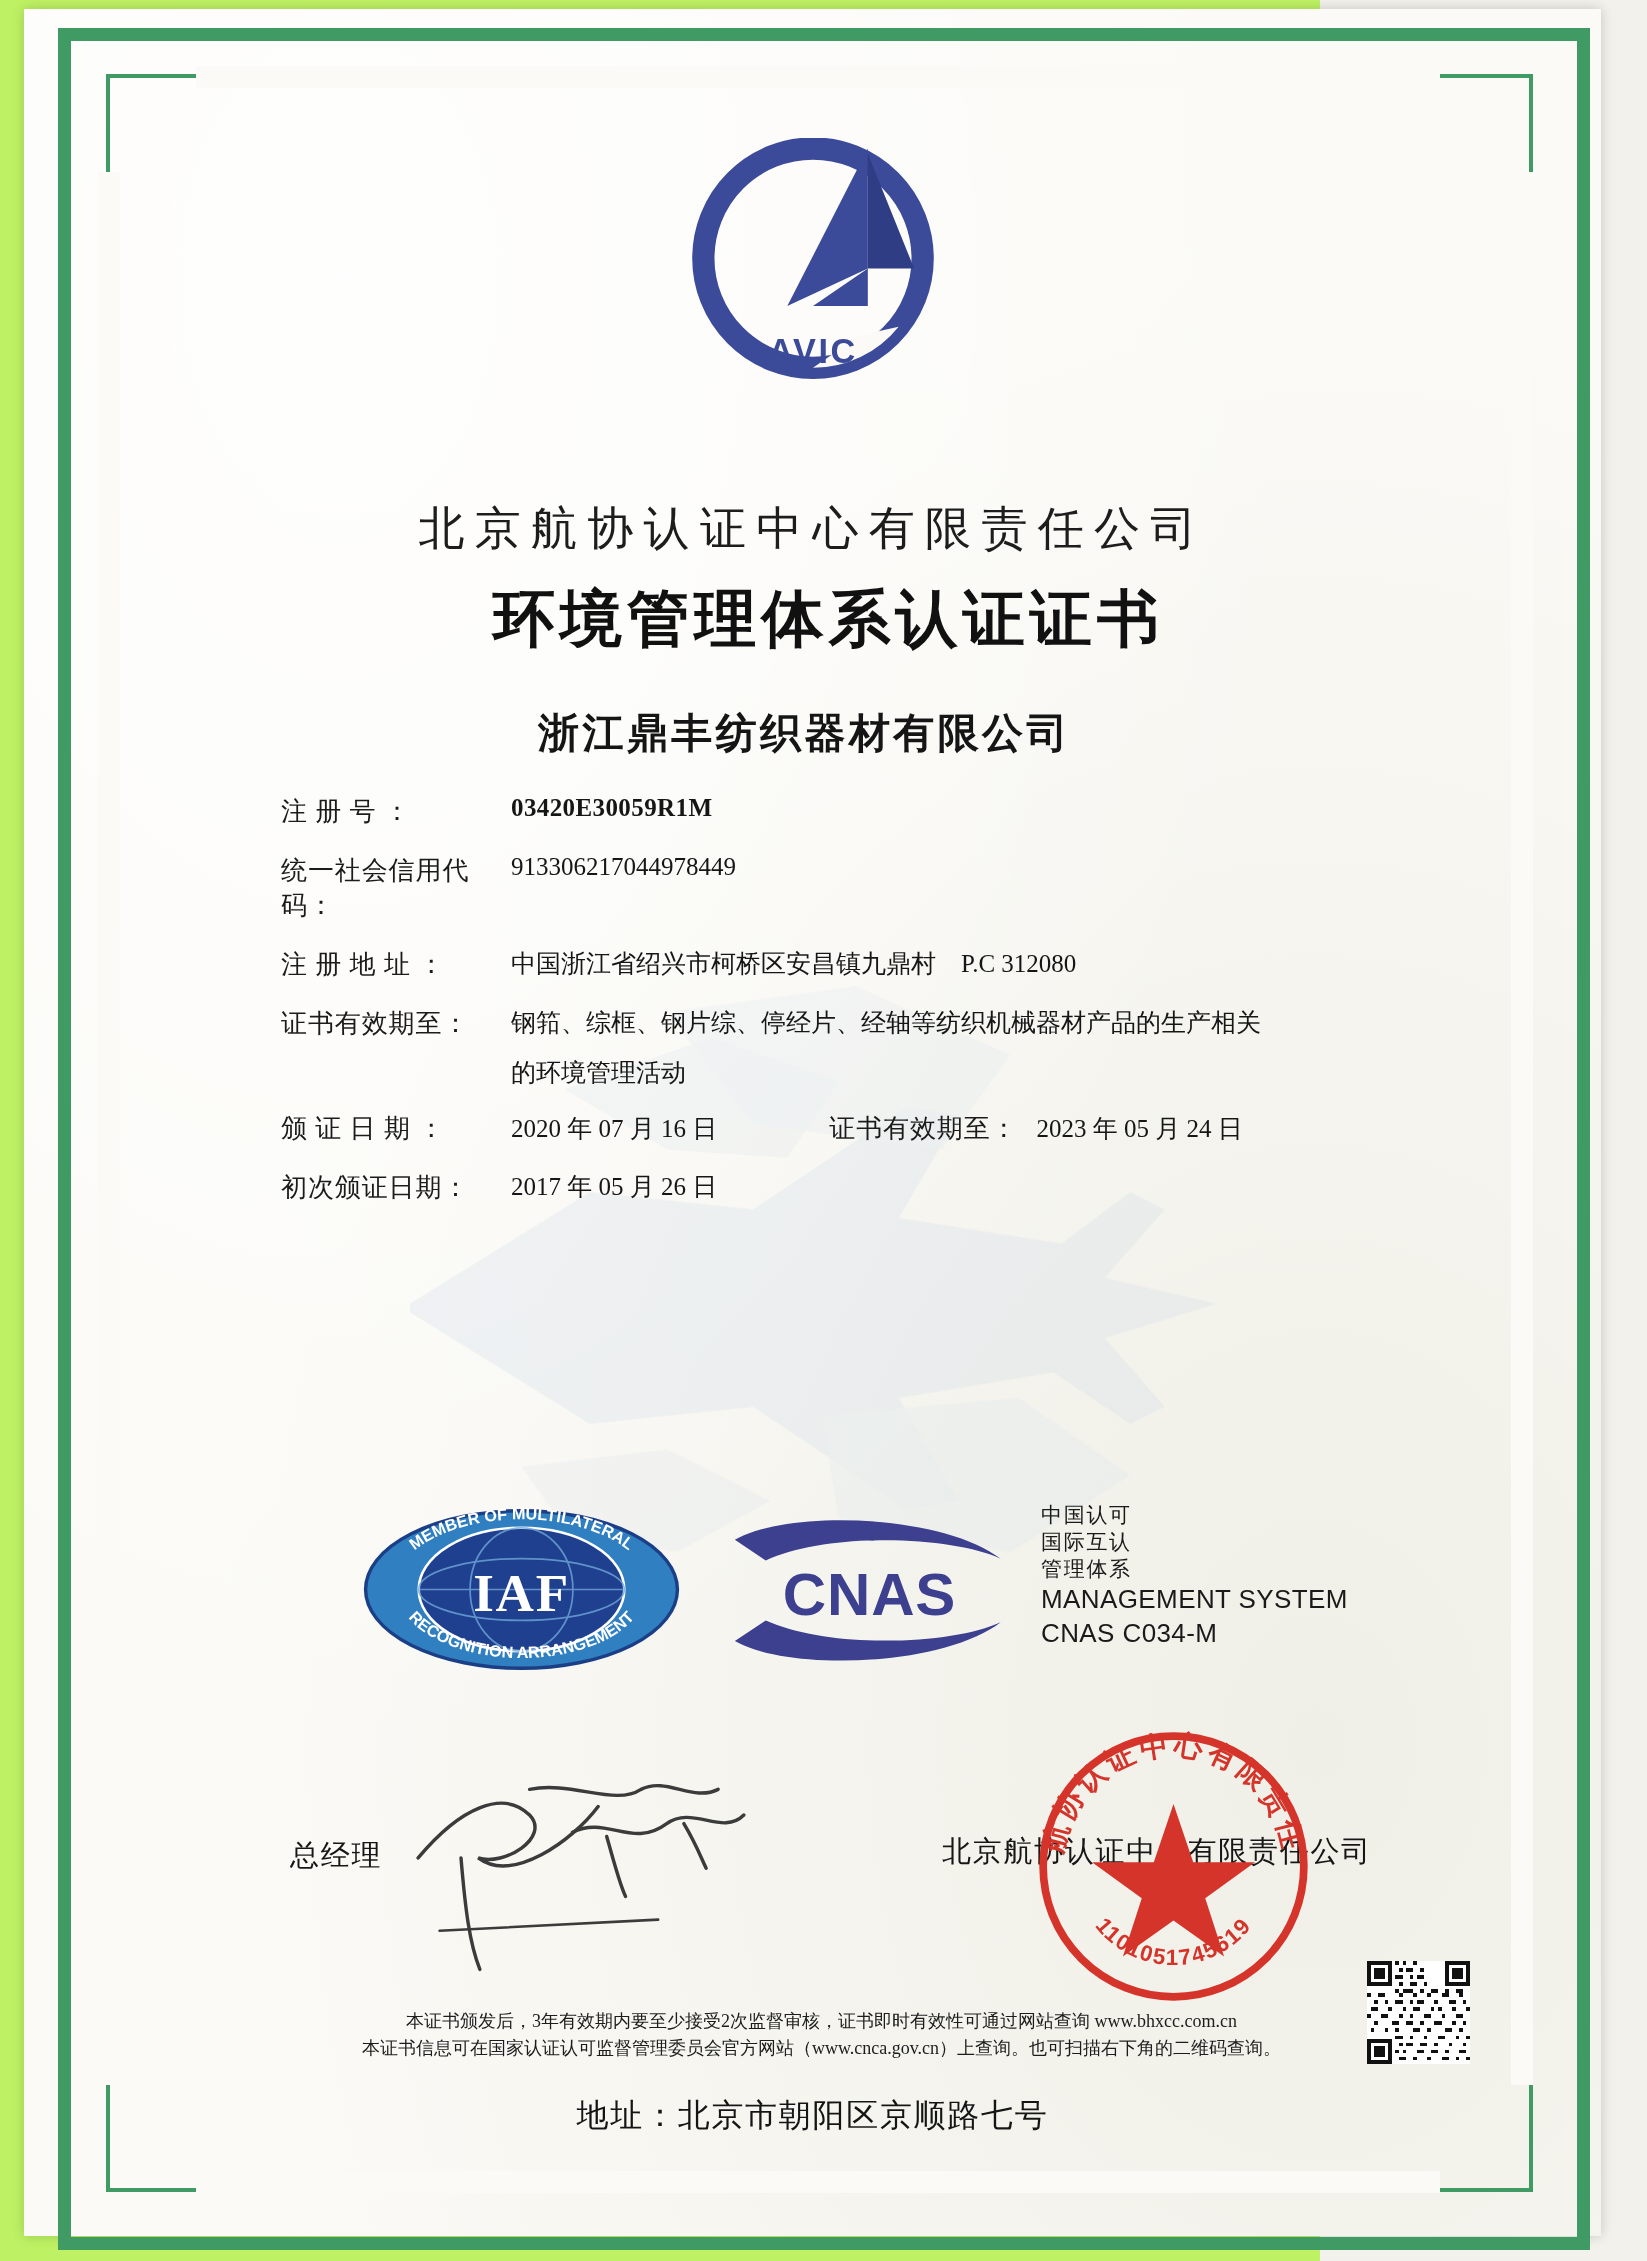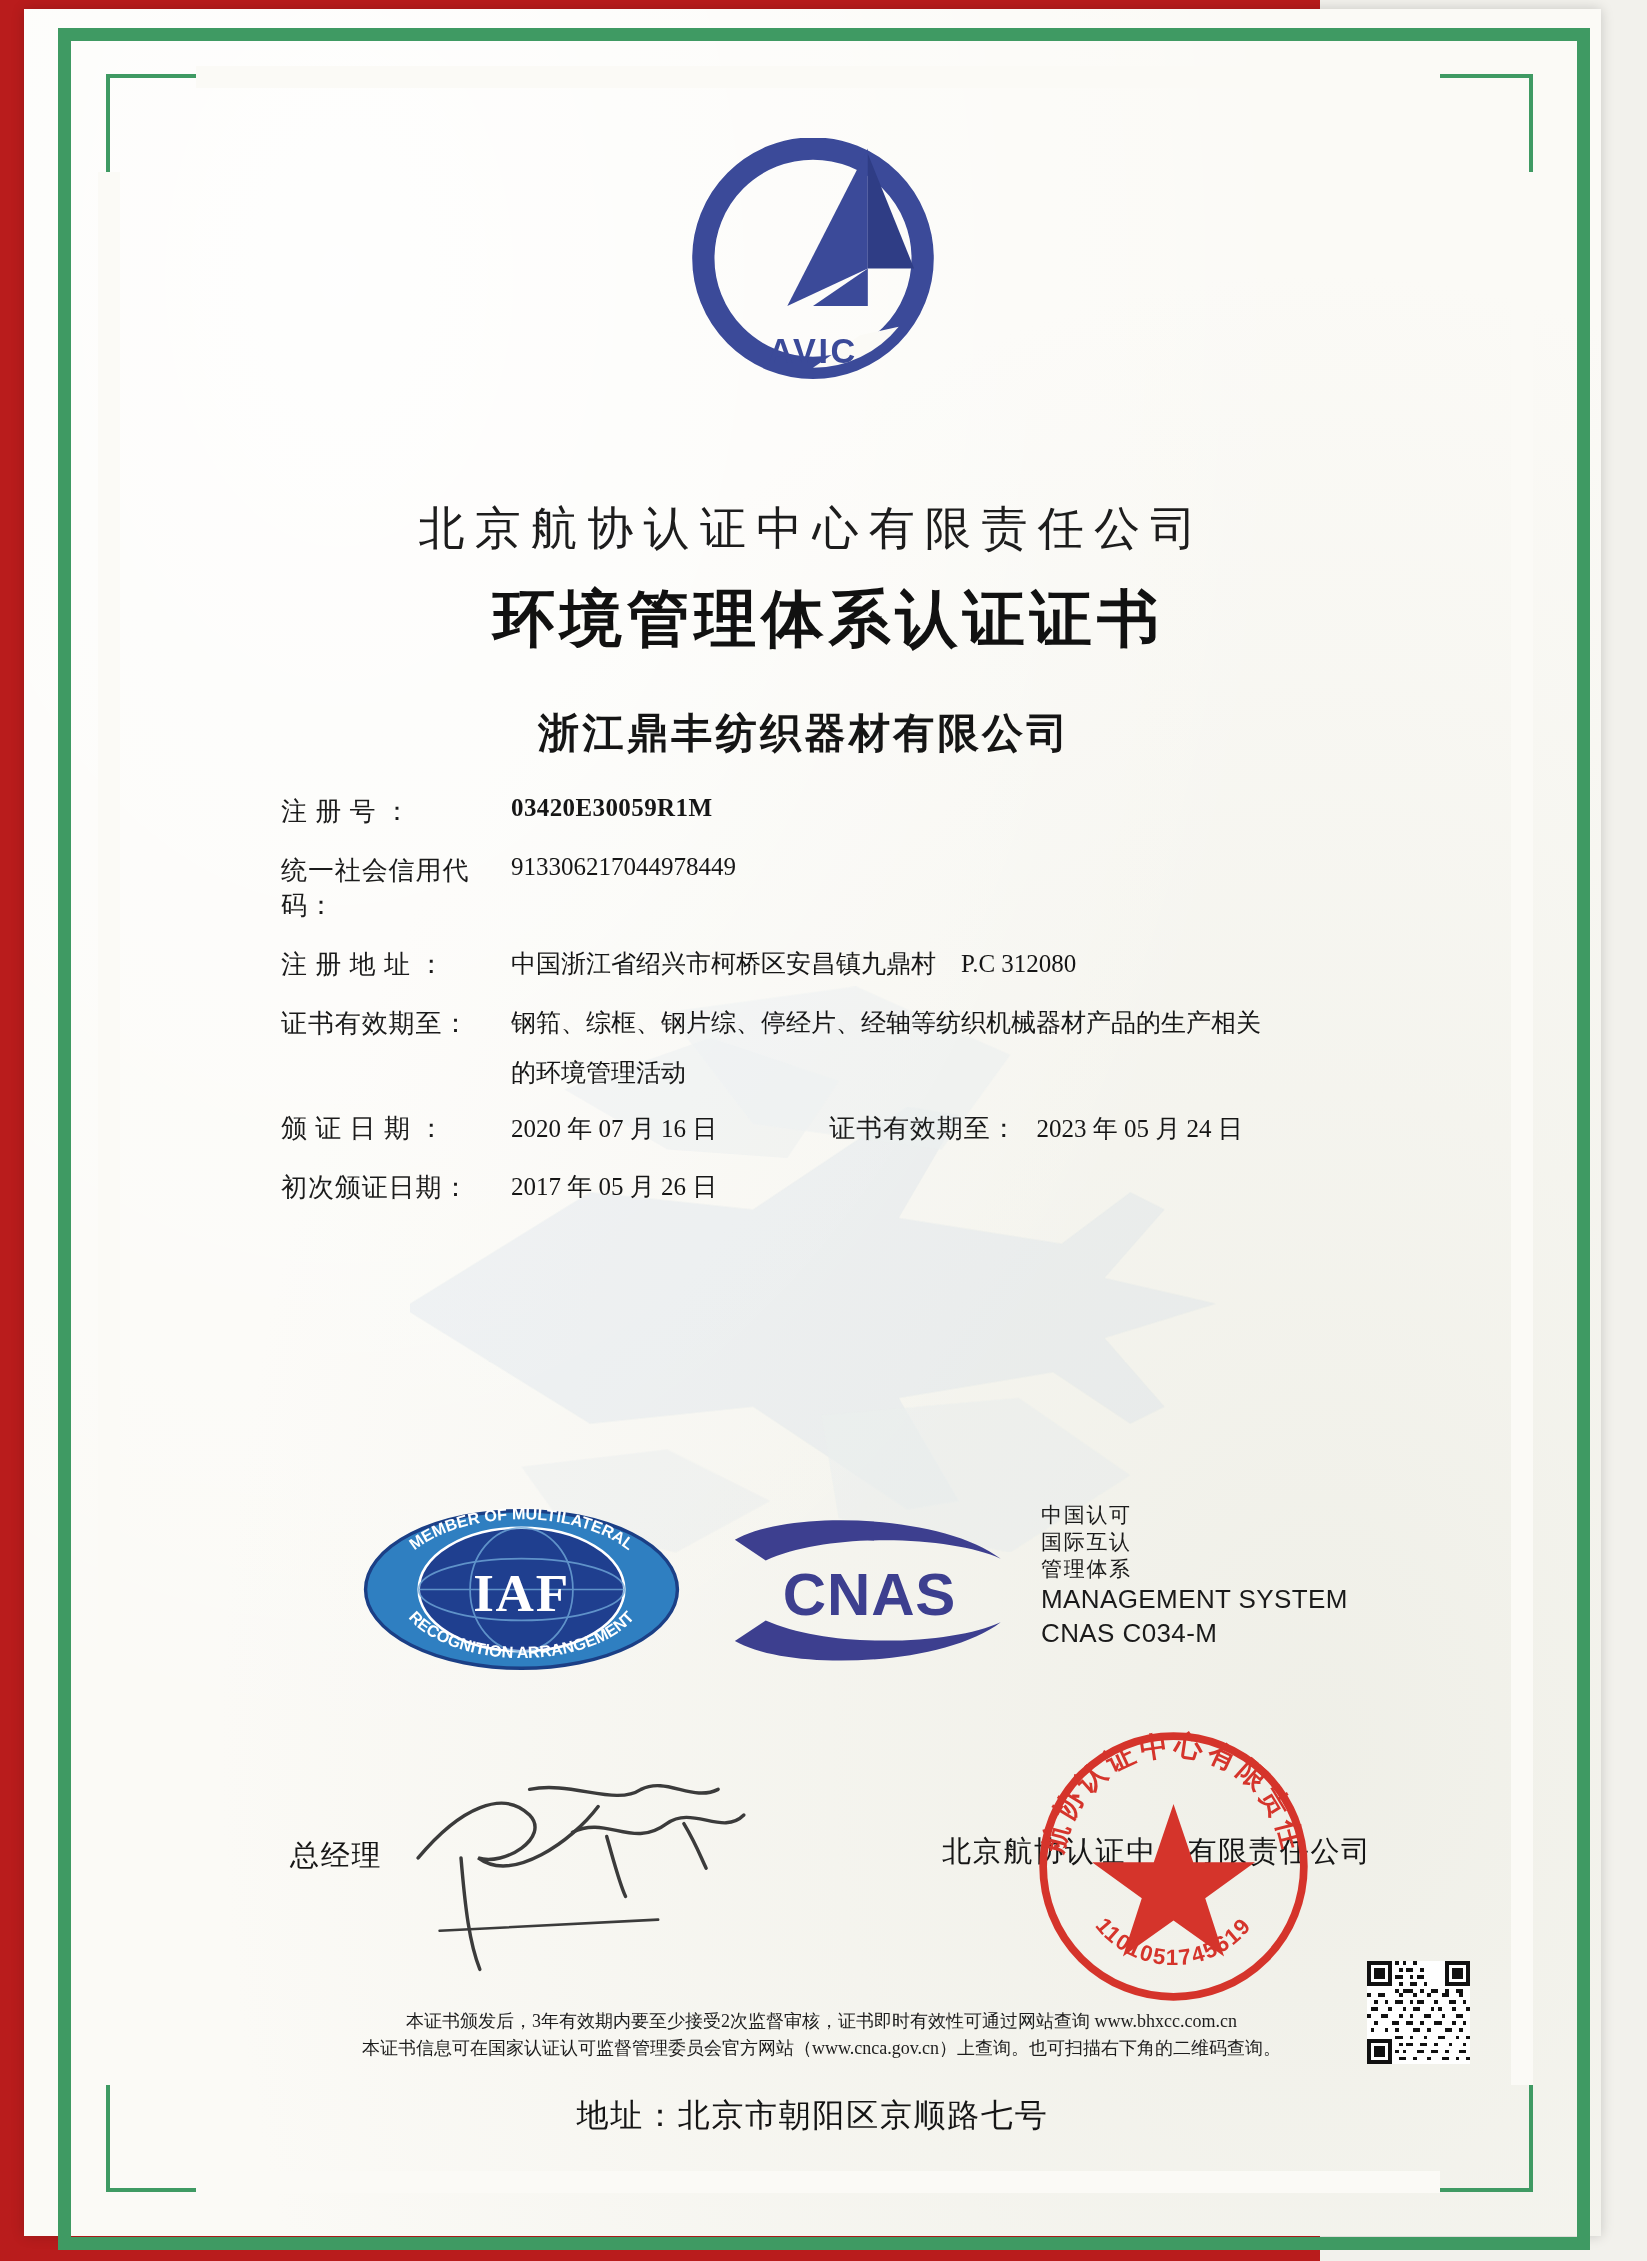--- a/index.html
+++ b/index.html
@@ -12,21 +12,21 @@
     height: 2261px;
     font-family: "Liberation Sans", sans-serif;
     overflow: hidden;
   }
 
   
   .page {
     position: relative;
     width: 1320px;
     height: 2261px;
-    background: #b91c1c;
+    background: #bef264;
   }
   .paper {
     position: absolute;
     left: 24px;
     top: 8.6px;
     width: 1577px;
     height: 2227px;
     background: #fbfaf6;
     box-shadow: 0 0 12px rgba(0,0,0,0.18);
   }

